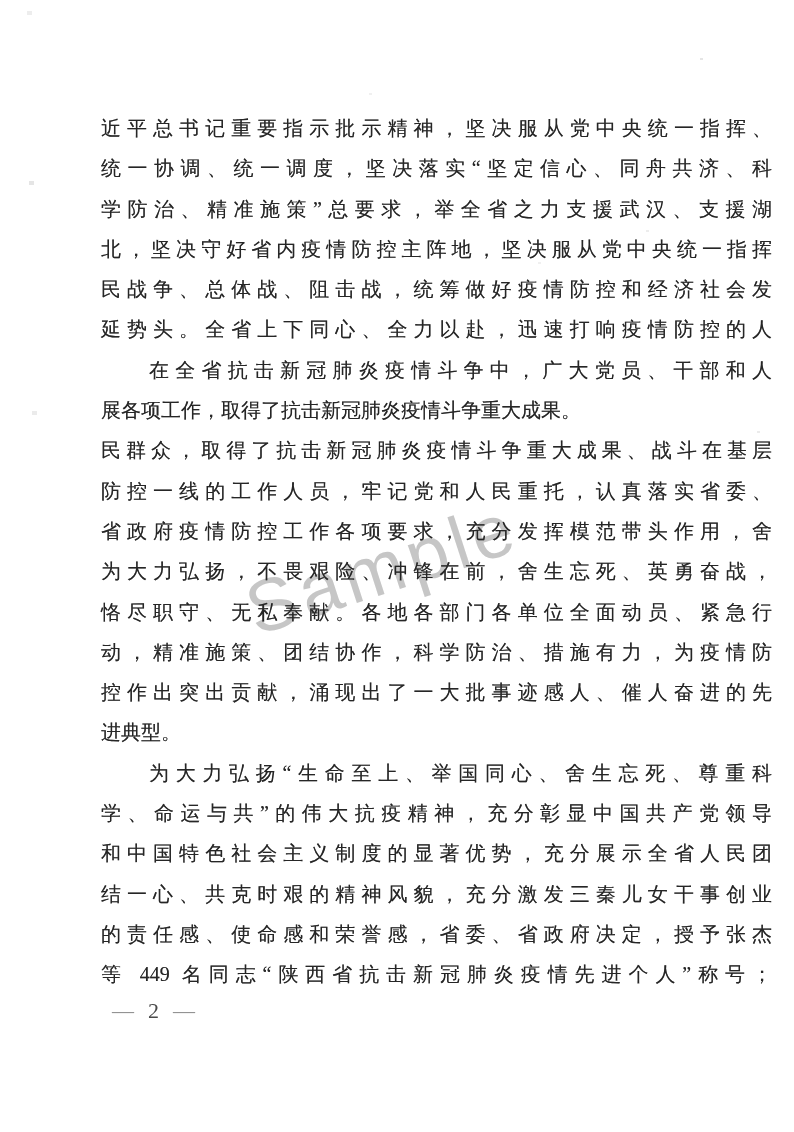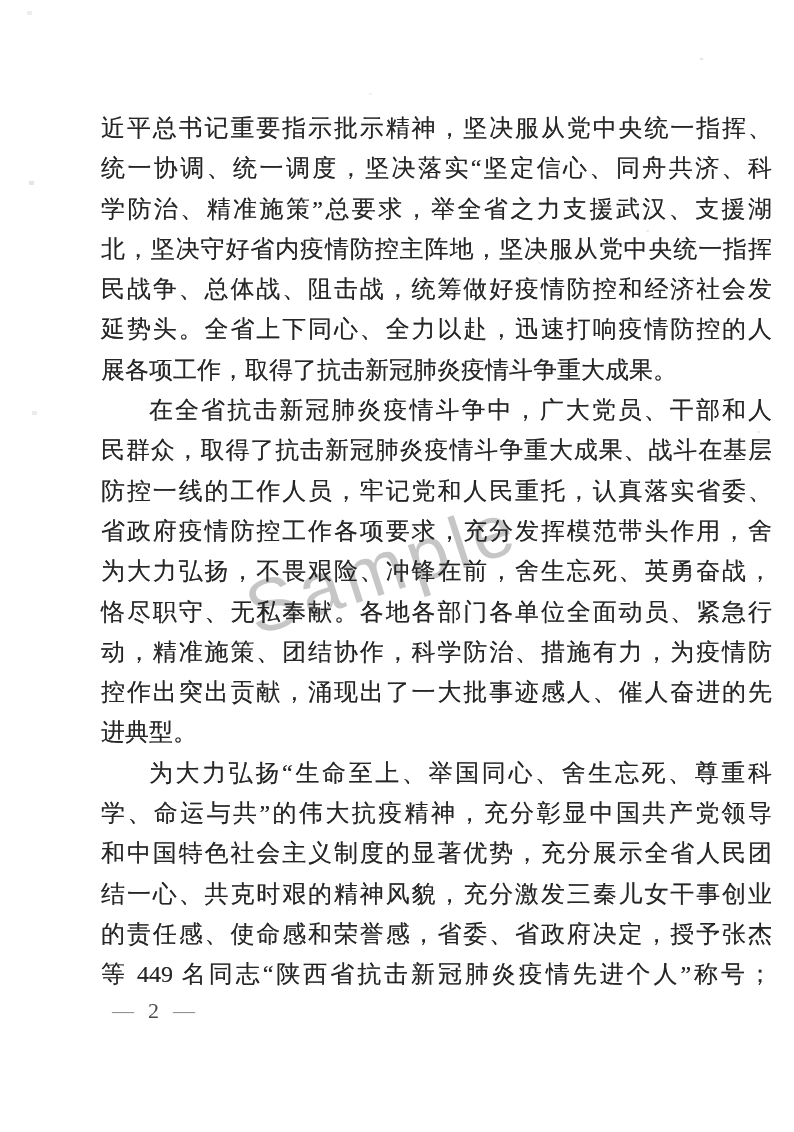--- a/index.html
+++ b/index.html
@@ -33,21 +33,21 @@
   }
   
   .doc-body {
     position: absolute;
     left: 101px;
     top: 108px;
     width: 671px;
     z-index: 2;
   }
   .line {
-    font-size: 24px;
+    font-size: 20px;
     line-height: 40.3px;
     height: 40.3px;
     color: #262626;
     white-space: nowrap;
     overflow: visible;
     text-shadow: 0 0 0.5px rgba(40, 40, 40, 0.55);
   }
   .line.fill {
     white-space: normal;
     text-align: justify;
@@ -99,22 +99,22 @@
 
   <div class="watermark">Sample</div>
 
   <div class="doc-body">
       <div class="line fill">近平总书记重要指示批示精神，坚决服从党中央统一指挥、</div>
       <div class="line fill">统一协调、统一调度，坚决落实“坚定信心、同舟共济、科</div>
       <div class="line fill">学防治、精准施策”总要求，举全省之力支援武汉、支援湖</div>
       <div class="line fill">北，坚决守好省内疫情防控主阵地，坚决服从党中央统一指挥</div>
       <div class="line fill">民战争、总体战、阻击战，统筹做好疫情防控和经济社会发</div>
       <div class="line fill">延势头。全省上下同心、全力以赴，迅速打响疫情防控的人</div>
+      <div class="line fill indent">在全省抗击新冠肺炎疫情斗争中，广大党员、干部和人</div>
       <div class="line">展各项工作，取得了抗击新冠肺炎疫情斗争重大成果。</div>
-      <div class="line fill indent">在全省抗击新冠肺炎疫情斗争中，广大党员、干部和人</div>
       <div class="line fill">民群众，取得了抗击新冠肺炎疫情斗争重大成果、战斗在基层</div>
       <div class="line fill">防控一线的工作人员，牢记党和人民重托，认真落实省委、</div>
       <div class="line fill">省政府疫情防控工作各项要求，充分发挥模范带头作用，舍</div>
       <div class="line fill">为大力弘扬，不畏艰险、冲锋在前，舍生忘死、英勇奋战，</div>
       <div class="line fill">恪尽职守、无私奉献。各地各部门各单位全面动员、紧急行</div>
       <div class="line fill">动，精准施策、团结协作，科学防治、措施有力，为疫情防</div>
       <div class="line fill">控作出突出贡献，涌现出了一大批事迹感人、催人奋进的先</div>
       <div class="line">进典型。</div>
       <div class="line fill indent">为大力弘扬“生命至上、举国同心、舍生忘死、尊重科</div>
       <div class="line fill">学、命运与共”的伟大抗疫精神，充分彰显中国共产党领导</div>

